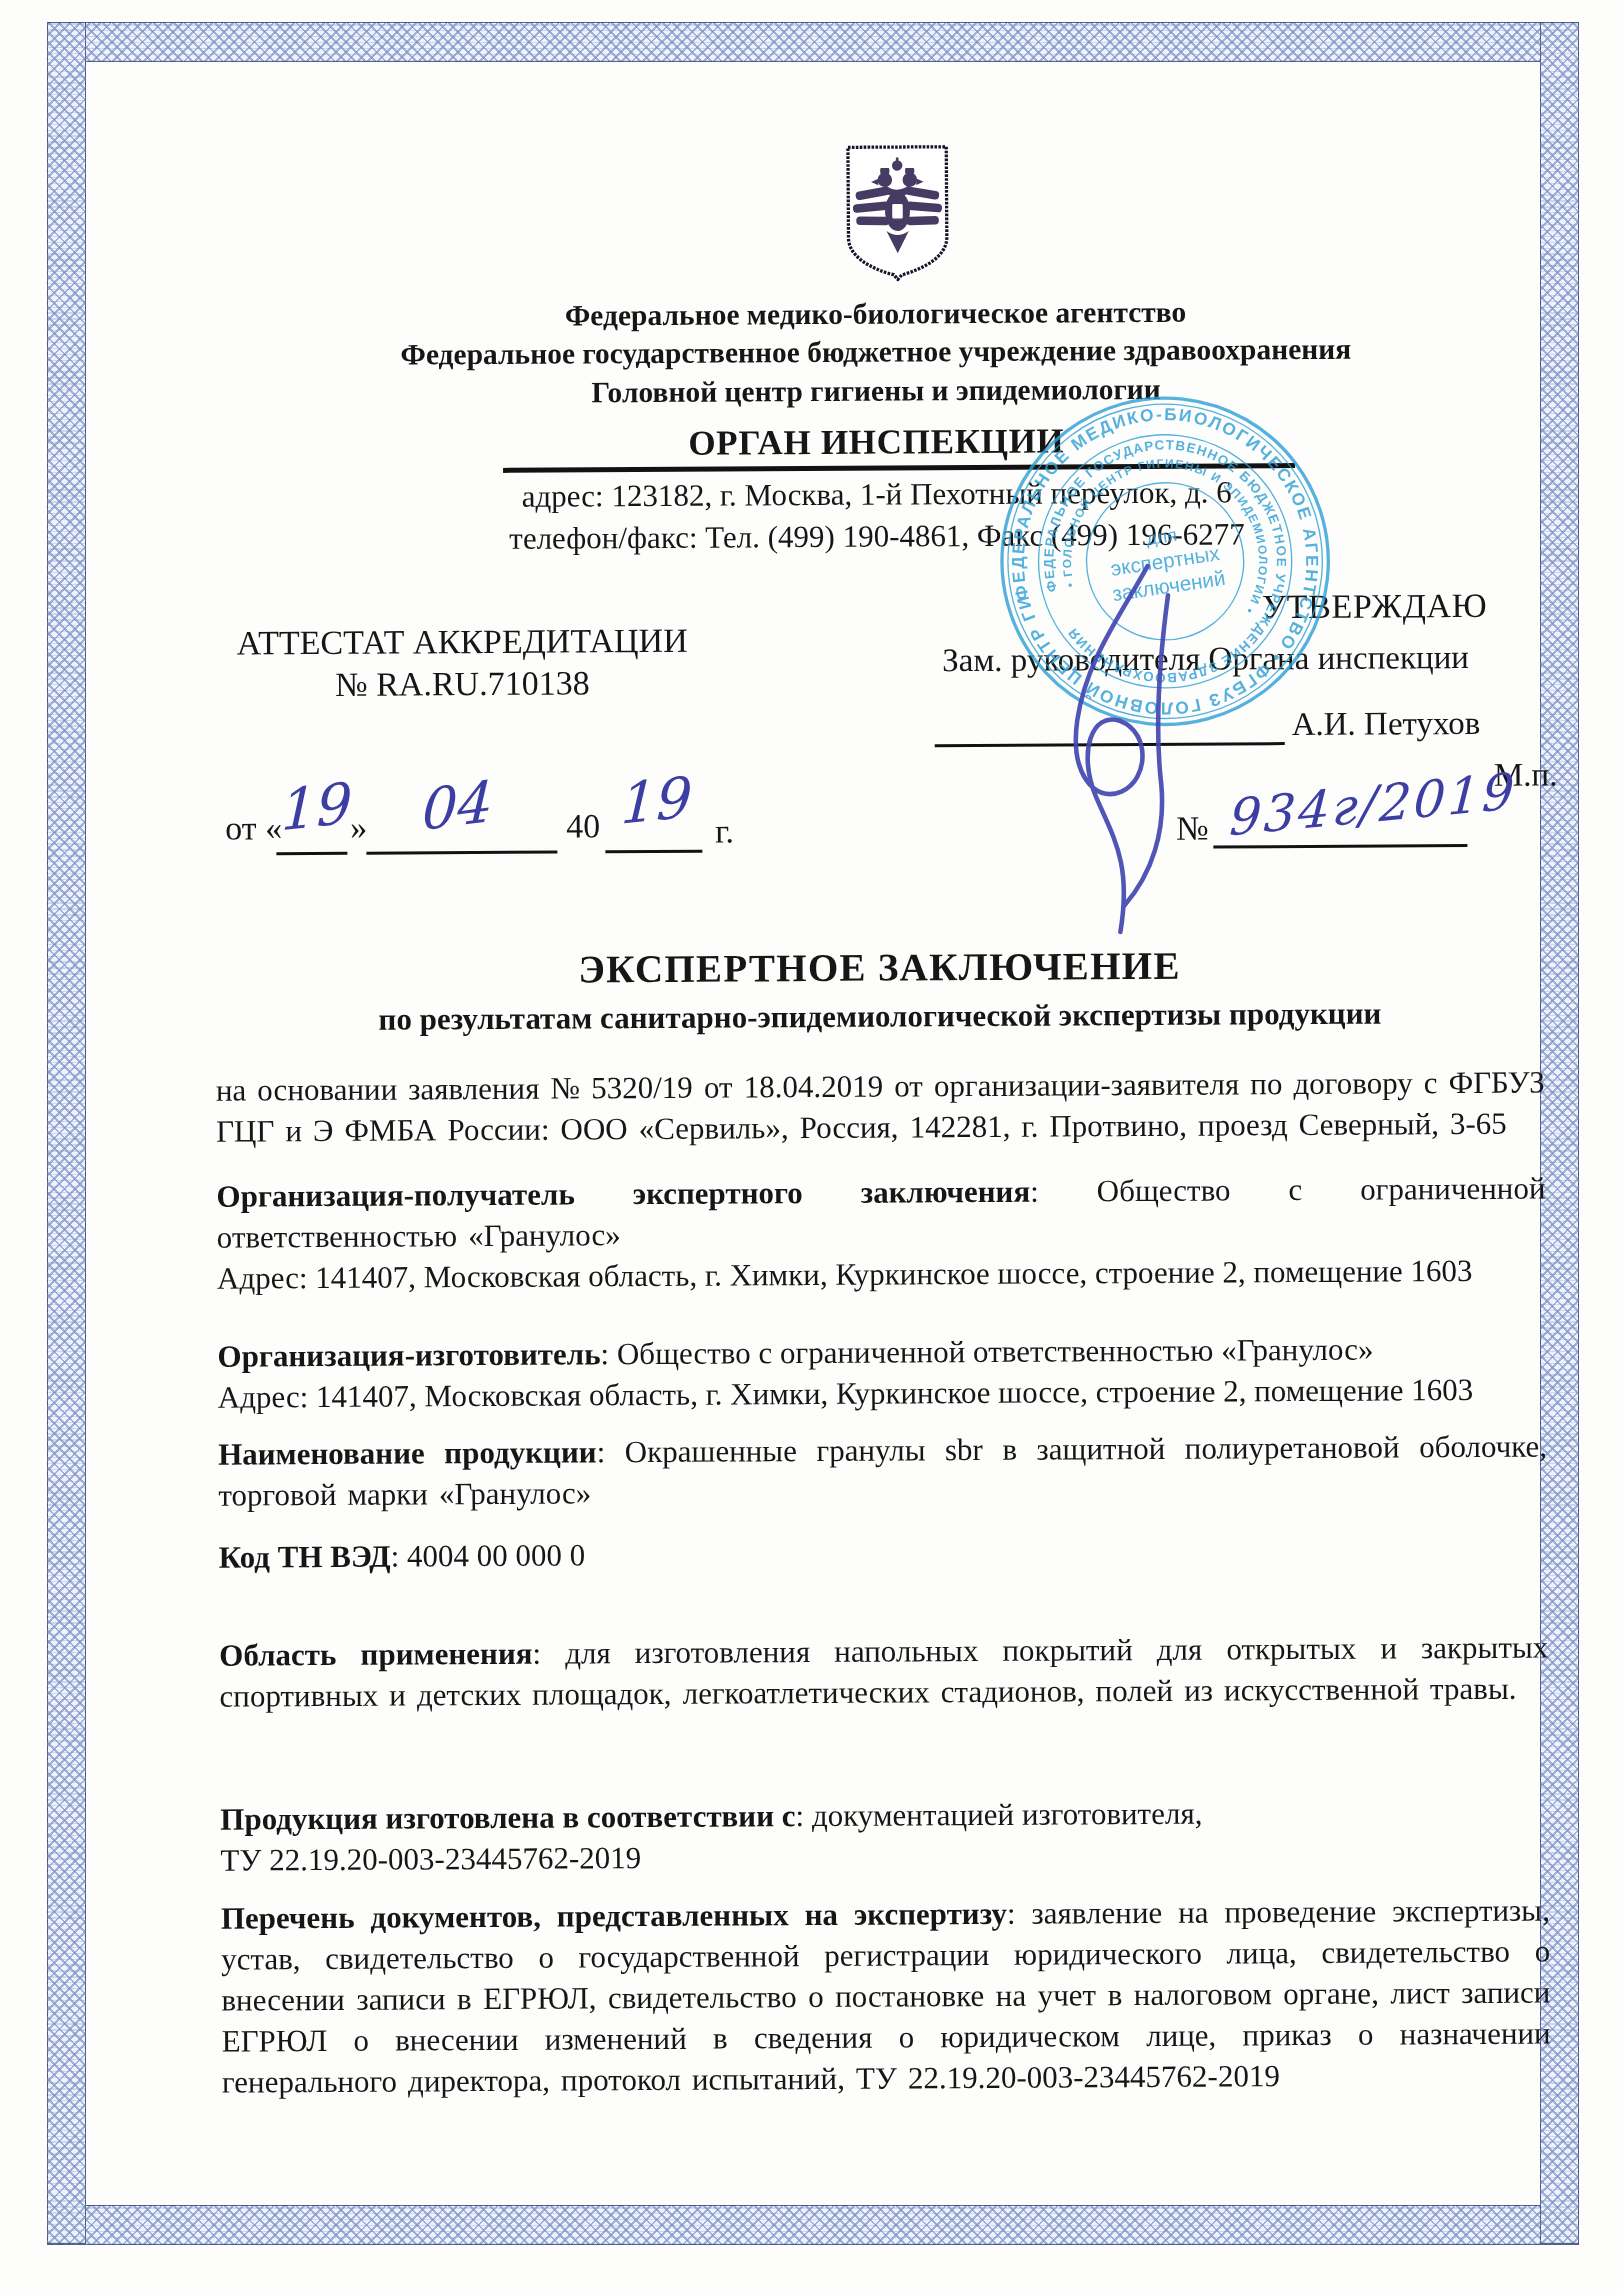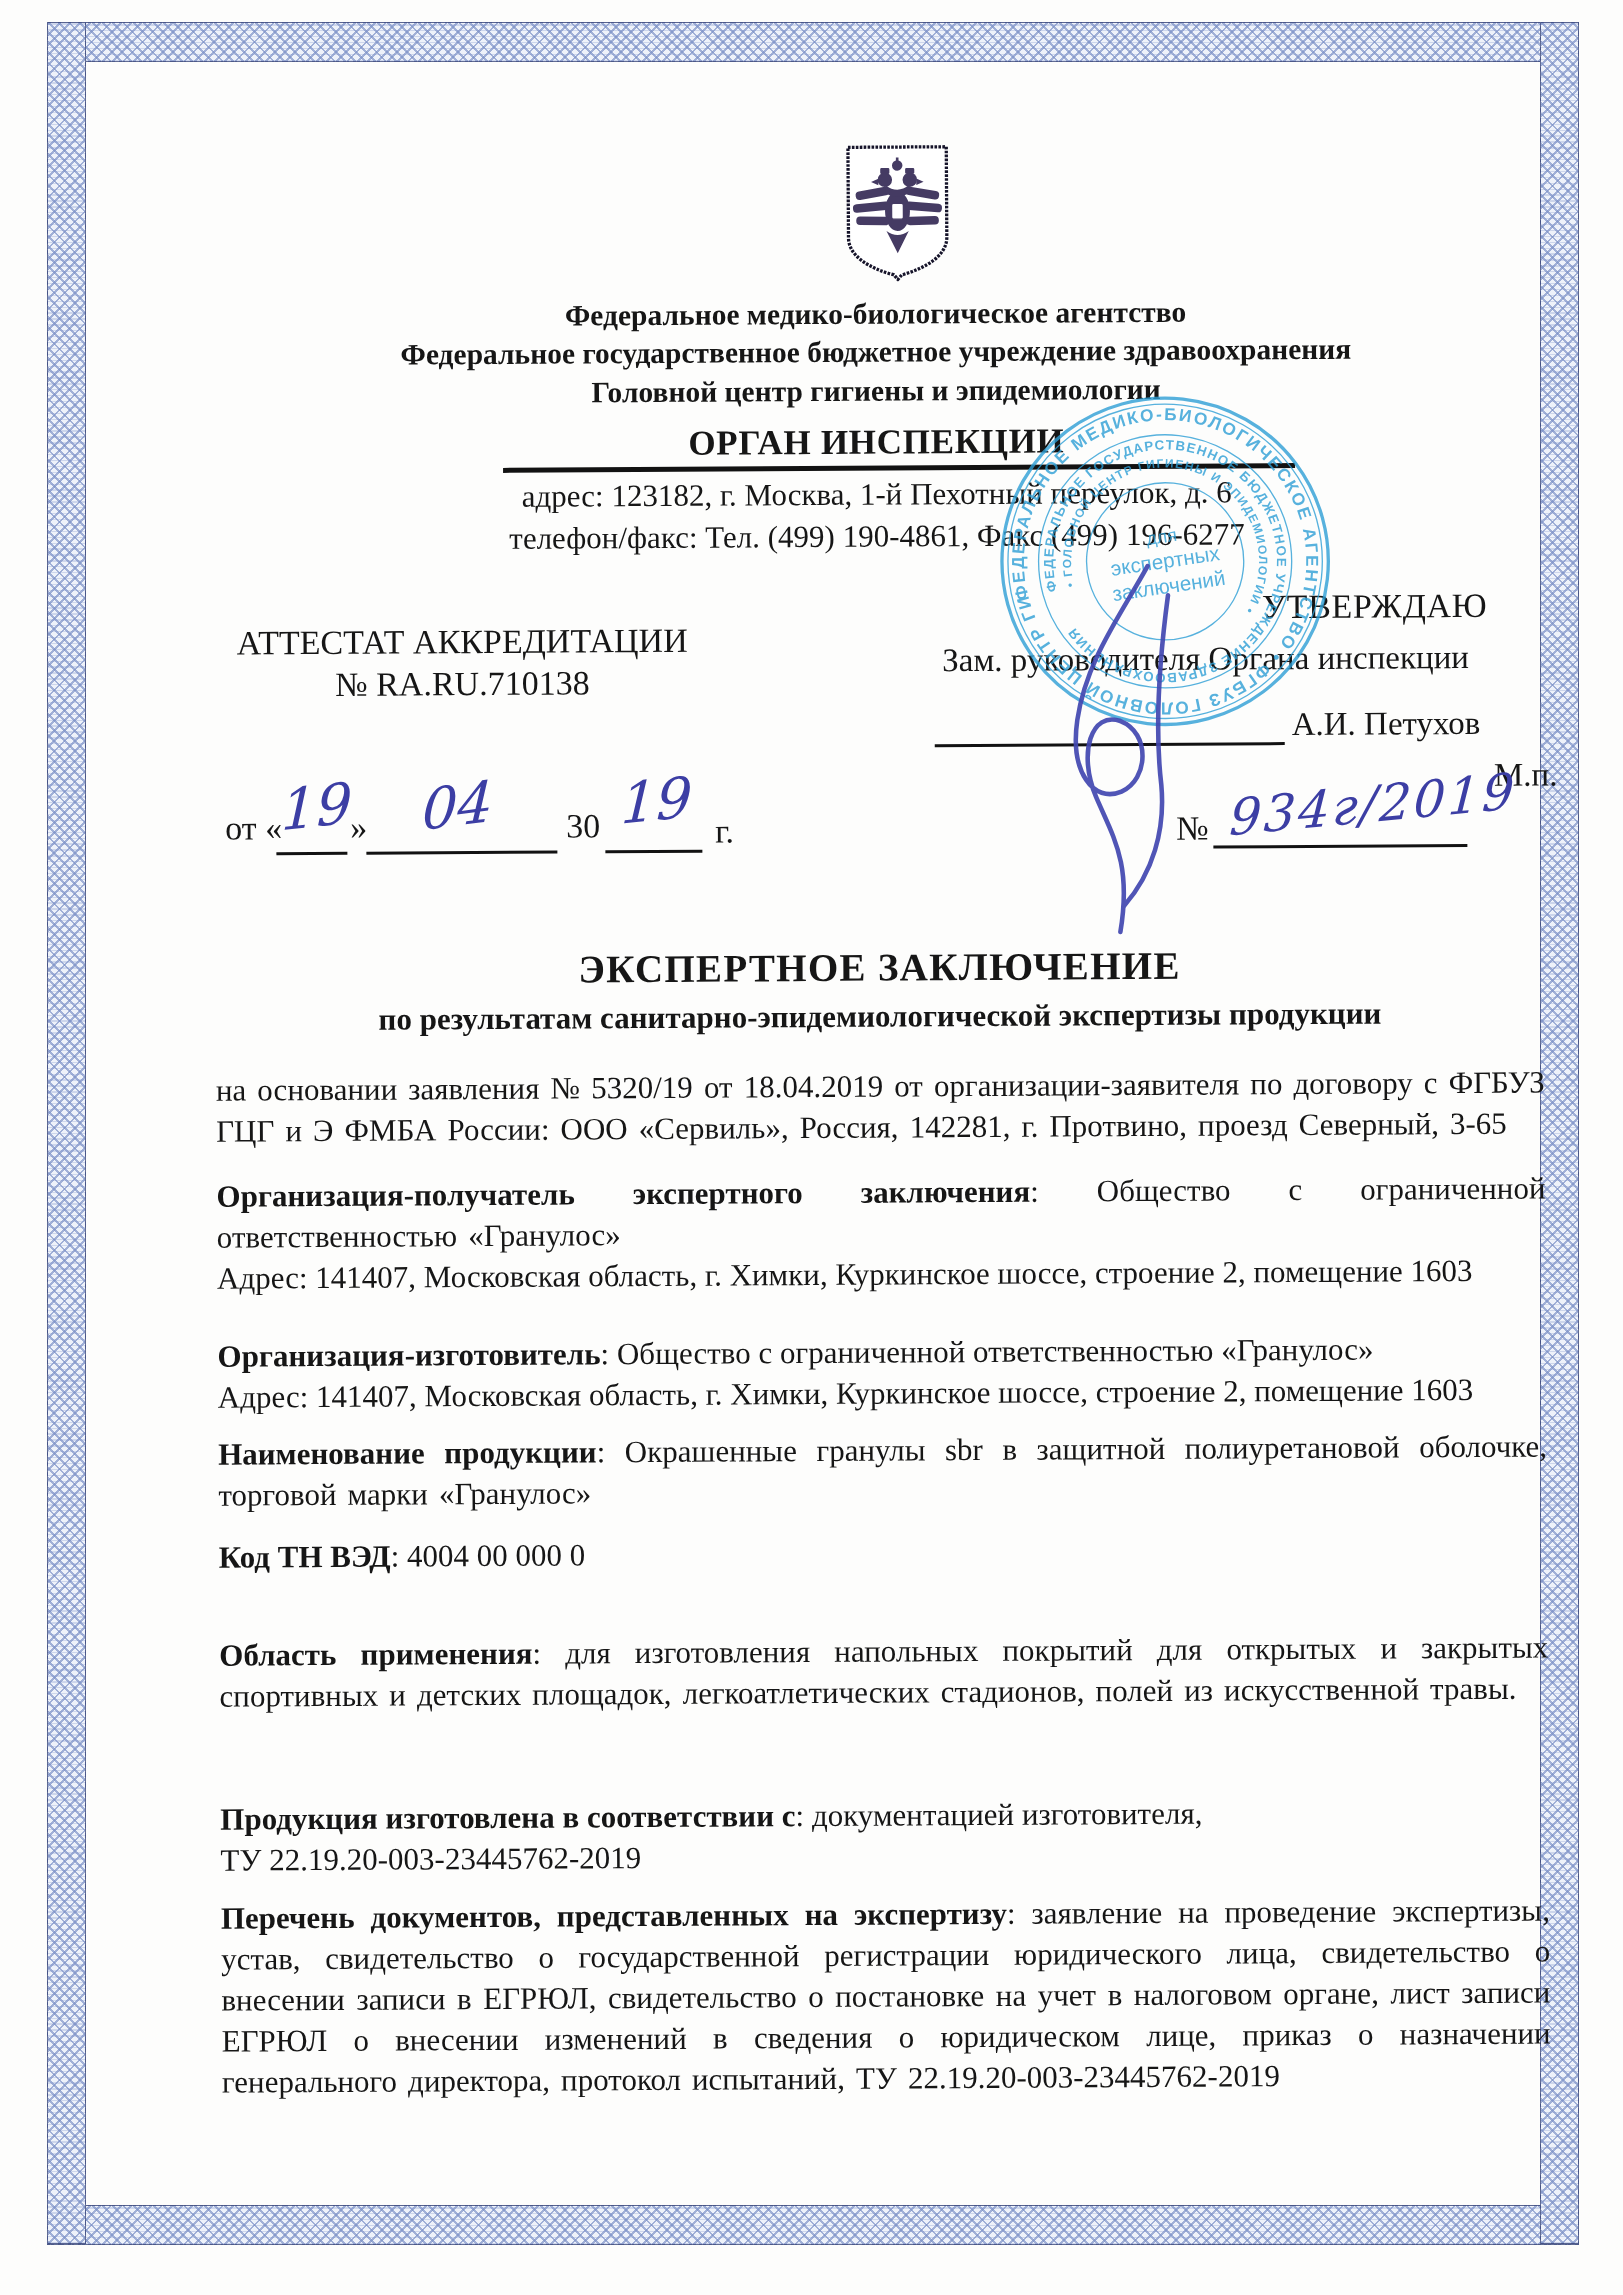--- a/index.html
+++ b/index.html
@@ -122,21 +122,21 @@
     <div class="rule" style="left:937px;top:745px;width:350px;height:3.3px;"></div>
     <div class="abs name" style="left:1294px;top:709px;">А.И. Петухов</div>
     <div class="abs mp" style="left:1496px;top:761px;">М.п.</div>
 
     <div class="abs dl" style="left:227px;top:806px;">от «</div>
     <span class="abs hw hw-day" style="left:283px;top:771px;">19</span>
     <div class="rule" style="left:278px;top:849px;width:71px;height:3.3px;"></div>
     <div class="abs dl" style="left:352px;top:806px;">»</div>
     <span class="abs hw hw-month" style="left:424px;top:771px;">04</span>
     <div class="rule" style="left:368px;top:849px;width:191px;height:3.3px;"></div>
-    <div class="abs dl" style="left:568px;top:806px;">30</div>
+    <div class="abs dl" style="left:568px;top:806px;">40</div>
     <span class="abs hw hw-year" style="left:623px;top:767px;">19</span>
     <div class="rule" style="left:607px;top:849px;width:97px;height:3.3px;"></div>
     <div class="abs dl" style="left:717px;top:812px;">г.</div>
 
     <div class="abs dl" style="left:1178px;top:812px;">№</div>
     <span class="abs hw hw-num" style="left:1231px;top:779px;">934г/2019</span>
     <div class="rule" style="left:1215px;top:848px;width:254px;height:3.3px;"></div>
 
     <div class="abs ctr doc-title" style="top:945px;">ЭКСПЕРТНОЕ ЗАКЛЮЧЕНИЕ</div>
     <div class="abs ctr doc-sub" style="top:999px;">по результатам санитарно-эпидемиологической экспертизы продукции</div>

